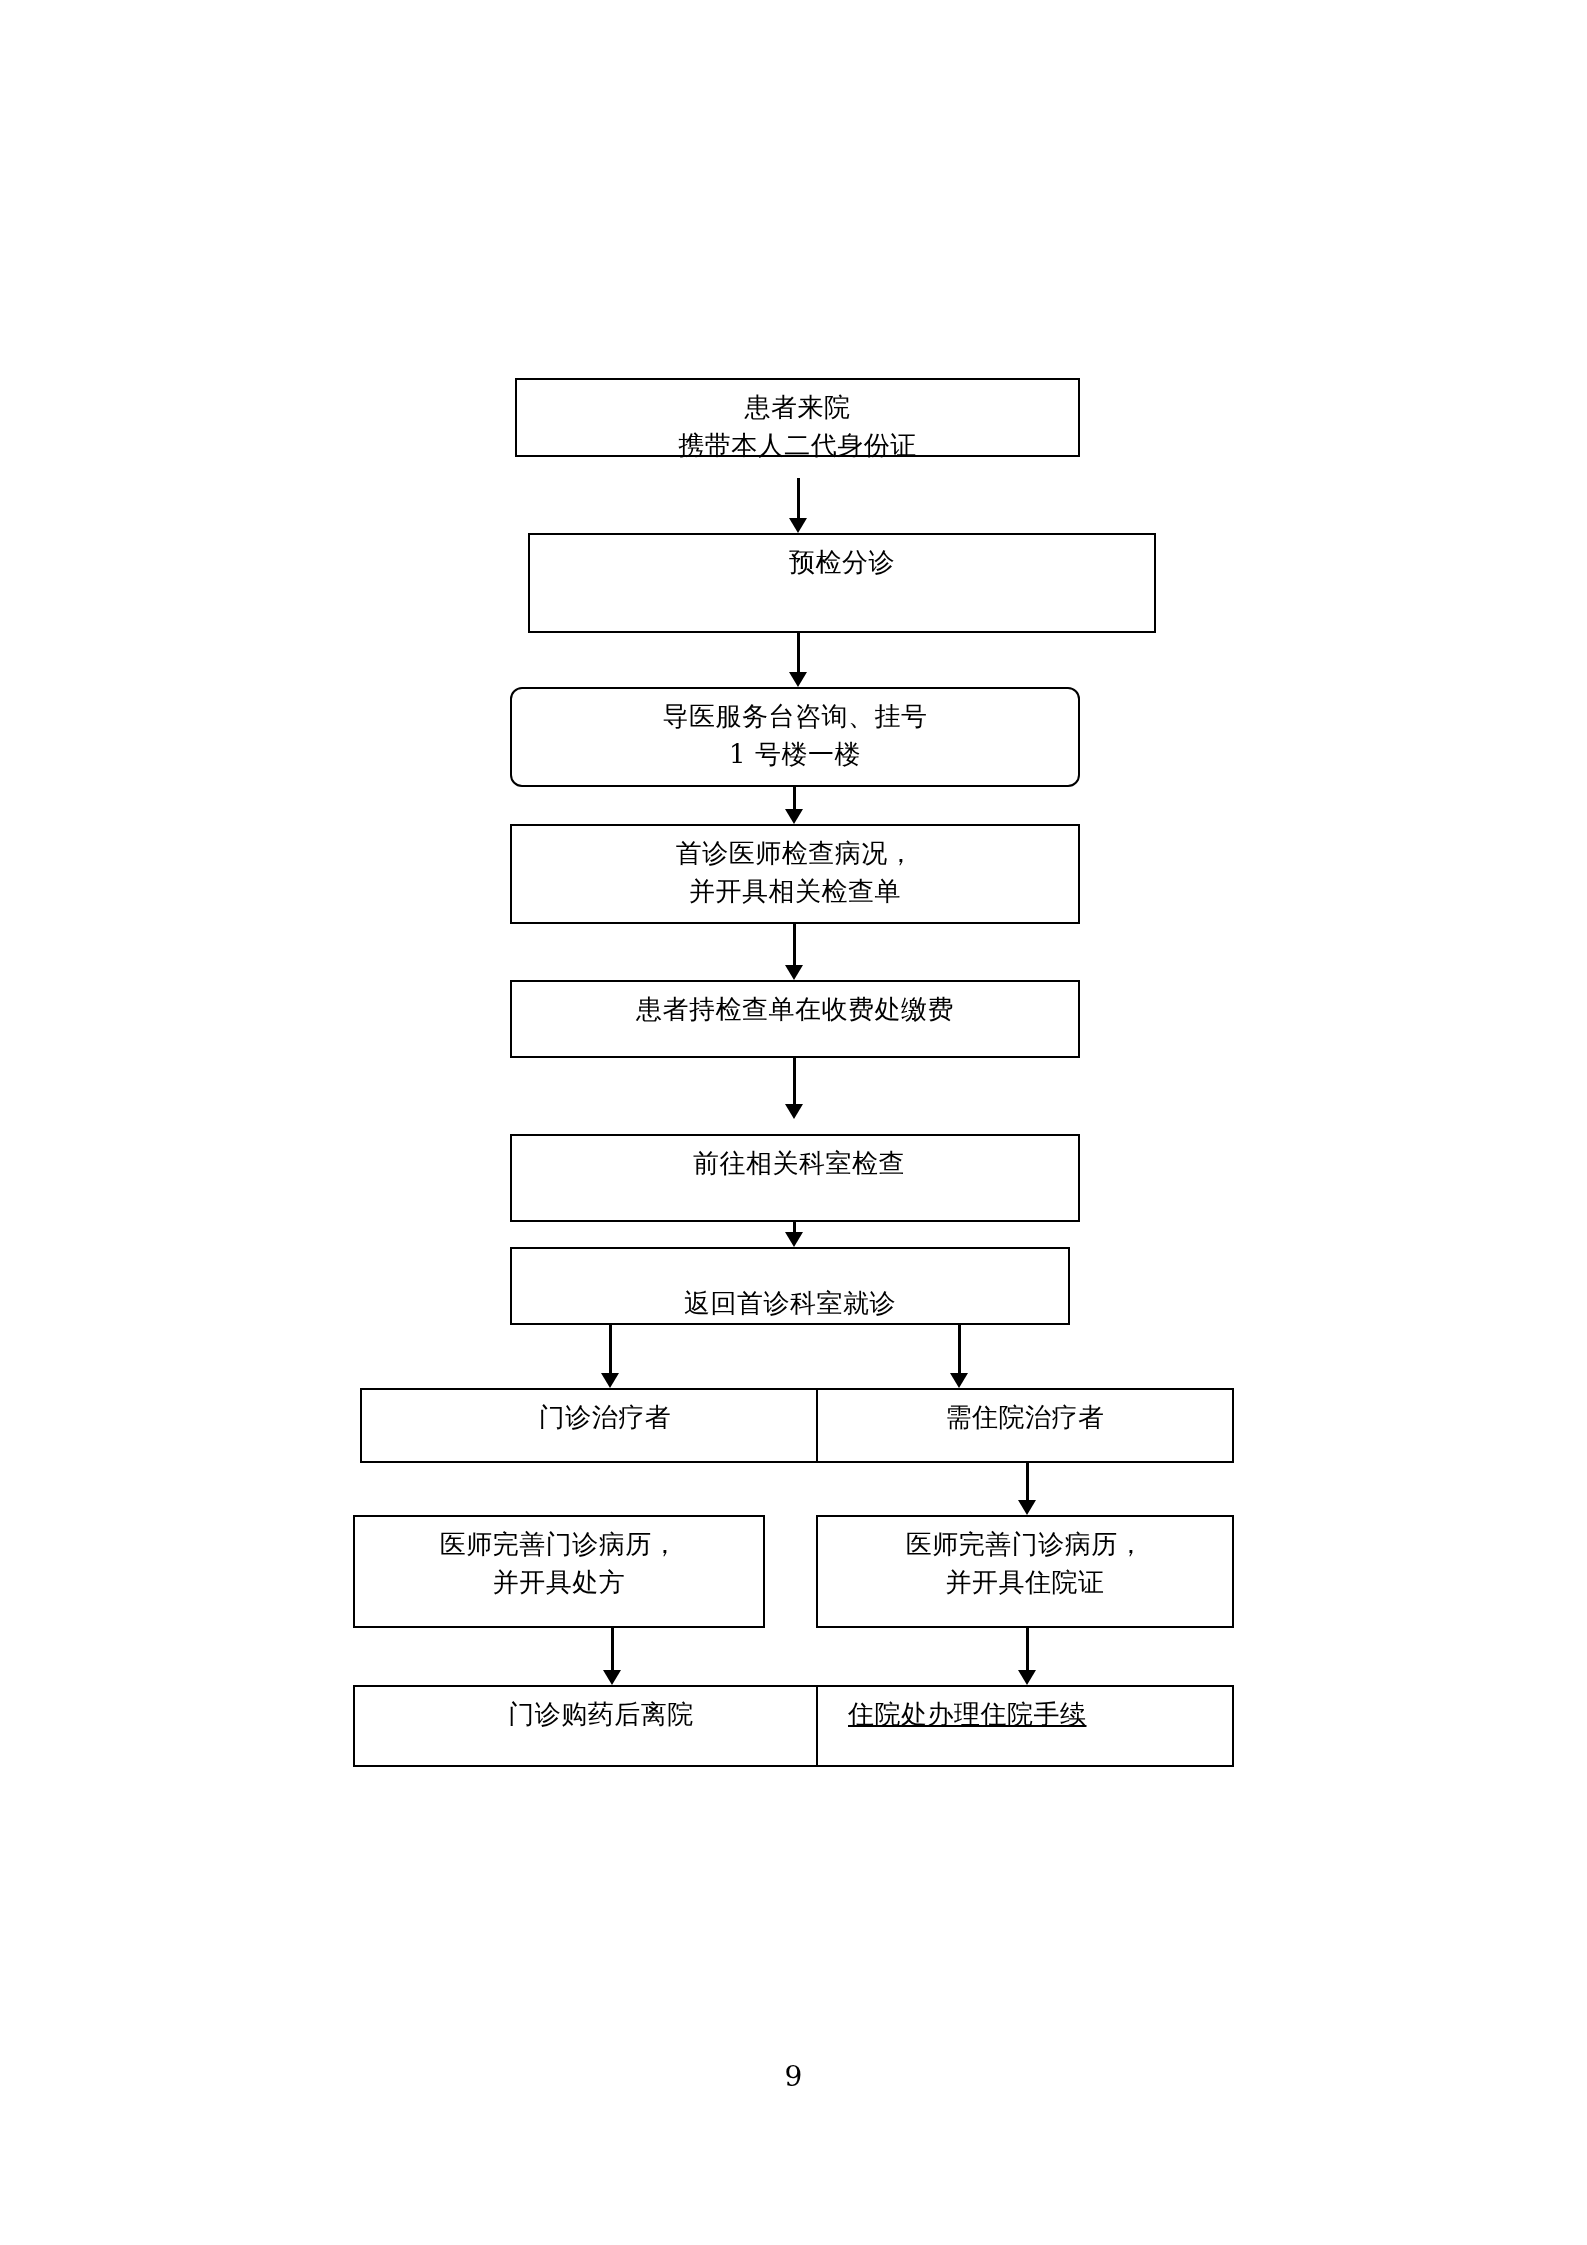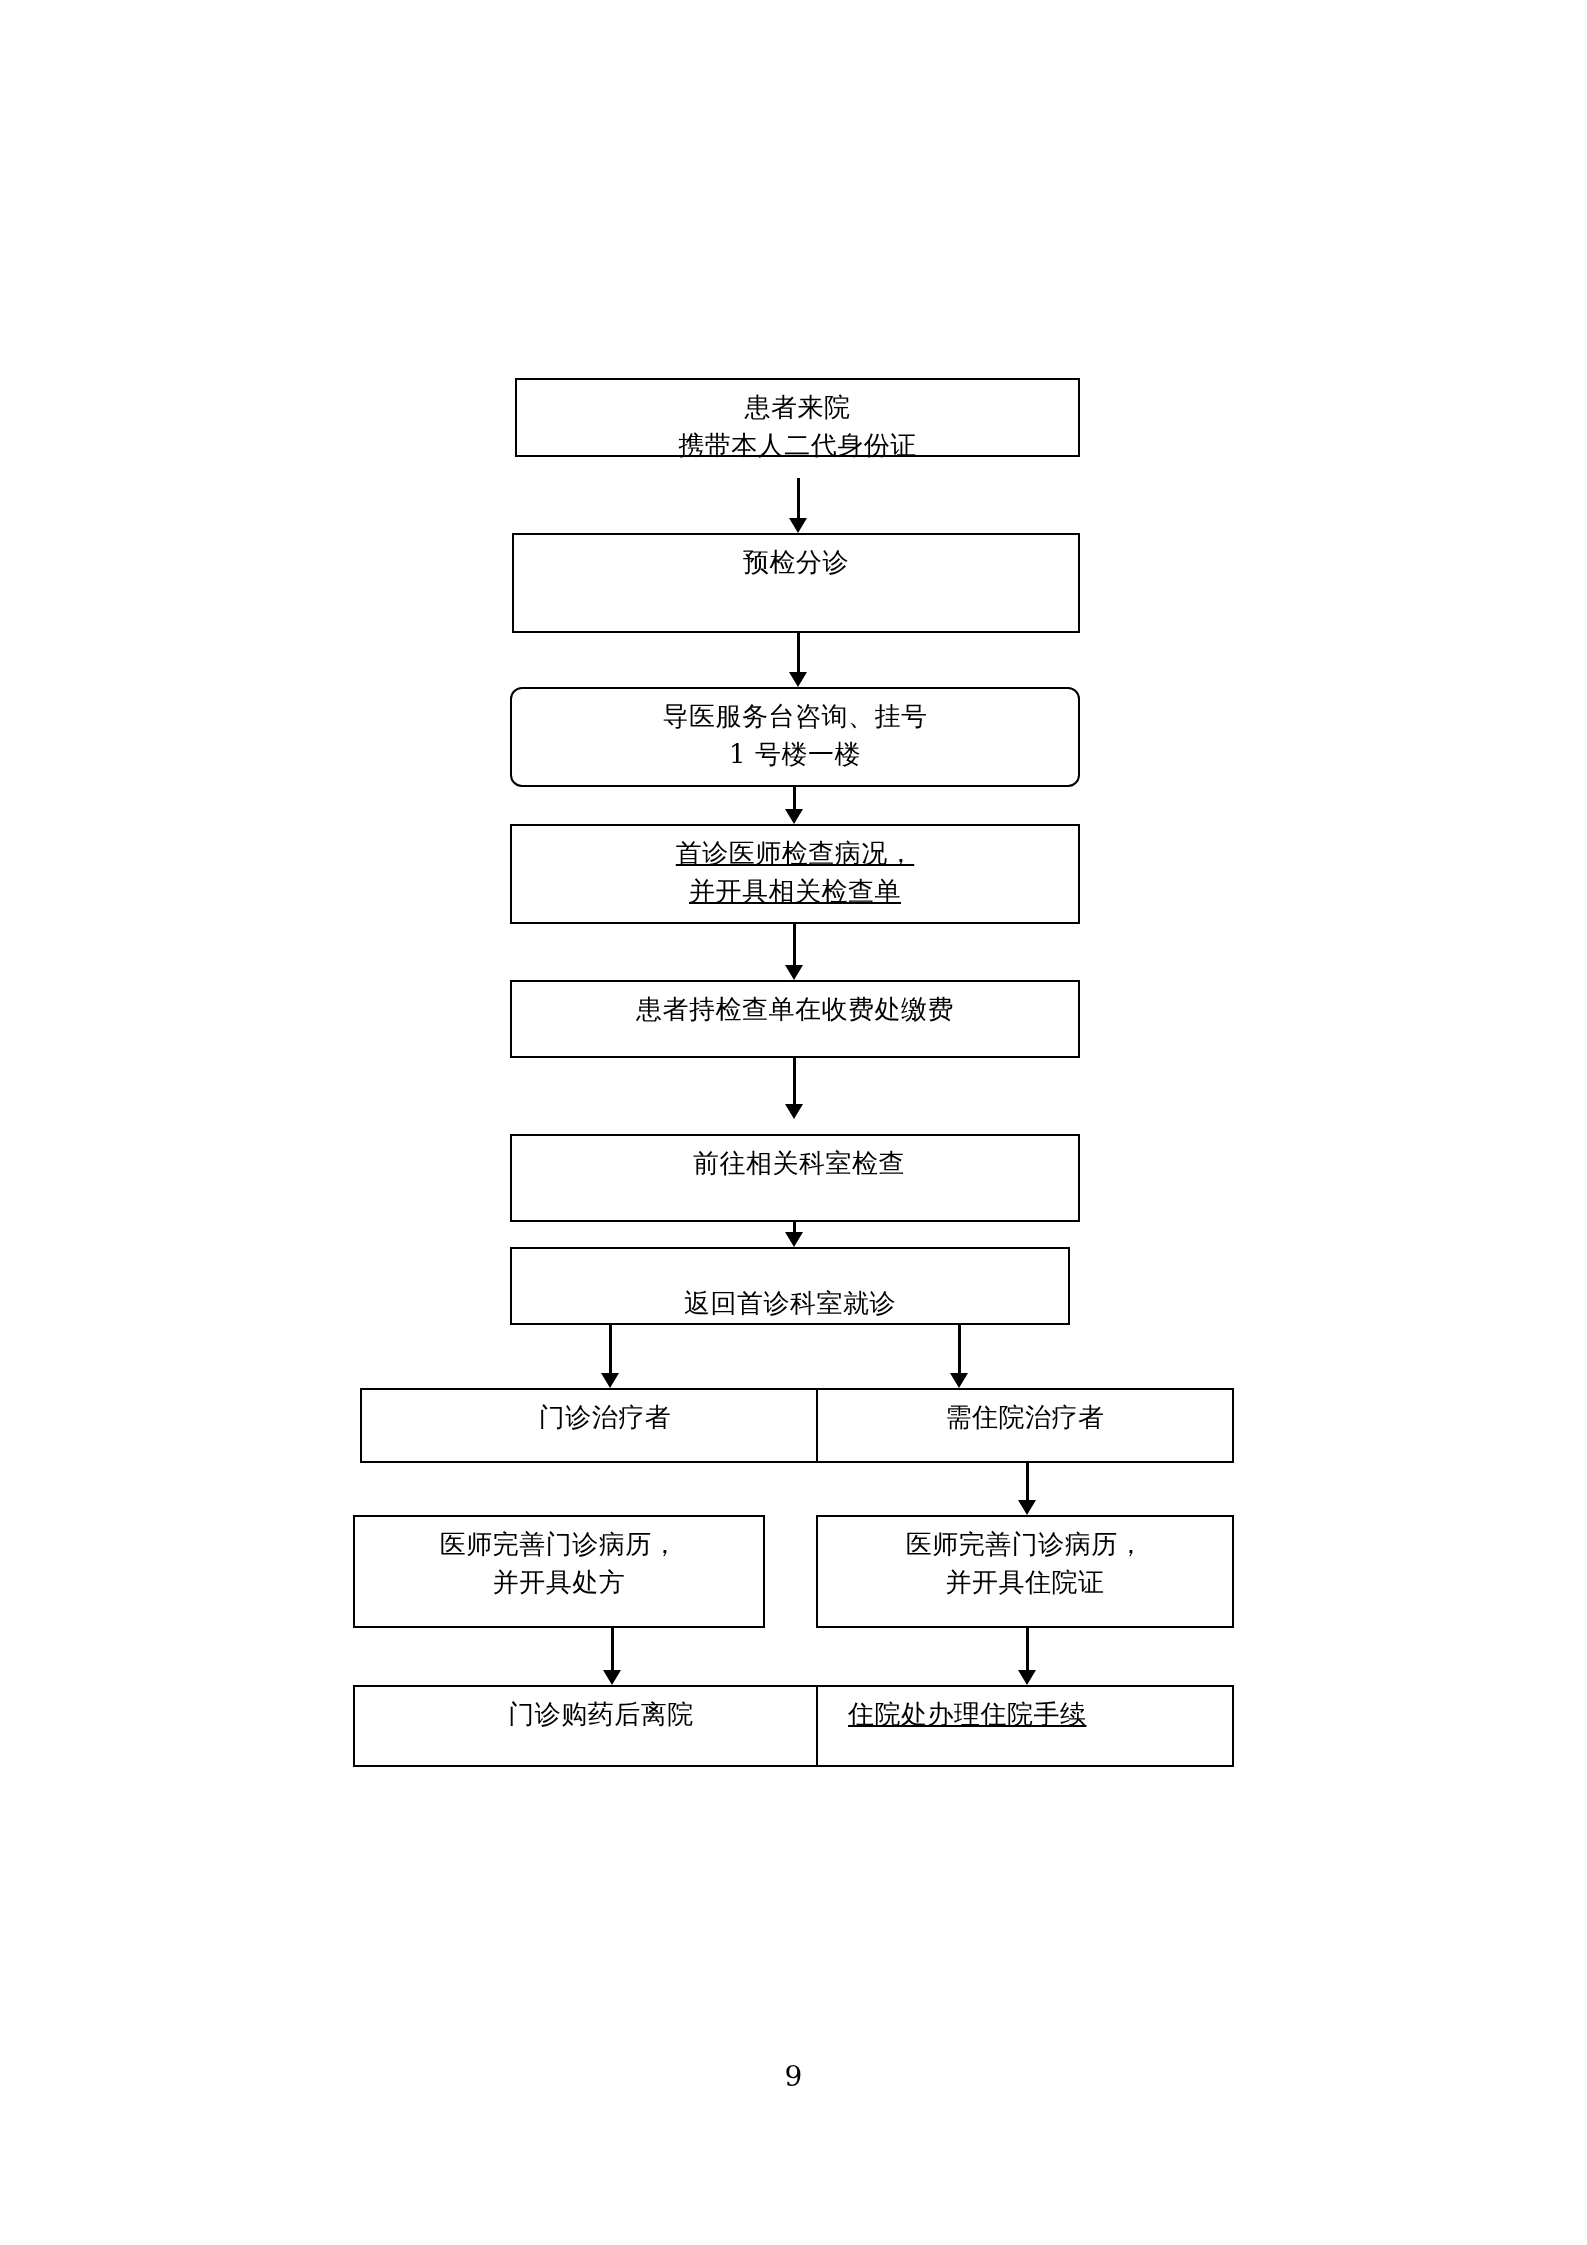--- a/index.html
+++ b/index.html
@@ -143,28 +143,28 @@
         <div class="head" style="top: 42px;"></div>
       </div>
       <div class="connector" style="left: 1026px; top: 1628px;">
         <div class="stem" style="height: 44px;"></div>
         <div class="head" style="top: 42px;"></div>
       </div>
       <div class="flow-box" style="left: 515px; top: 378px; width: 565px; height: 79px;">
         <span class="box-text">患者来院
 携带本人二代身份证</span>
       </div>
-      <div class="flow-box" style="left: 512px; top: 533px; width: 568px; height: 100px;">
+      <div class="flow-box" style="left: 528px; top: 533px; width: 628px; height: 100px;">
         <span class="box-text">预检分诊</span>
       </div>
       <div class="flow-box" style="left: 510px; top: 687px; width: 570px; height: 100px; border-radius: 12px;">
         <span class="box-text">导医服务台咨询、挂号
 1 号楼一楼</span>
       </div>
-      <div class="flow-box" style="left: 510px; top: 824px; width: 570px; height: 100px; text-decoration: underline;">
+      <div class="flow-box" style="left: 510px; top: 824px; width: 570px; height: 100px;">
         <span class="box-text">首诊医师检查病况，
 并开具相关检查单</span>
       </div>
       <div class="flow-box" style="left: 510px; top: 980px; width: 570px; height: 78px;">
         <span class="box-text">患者持检查单在收费处缴费</span>
       </div>
       <div class="flow-box" style="left: 510px; top: 1134px; width: 570px; height: 88px; padding-left: 8px;">
         <span class="box-text">前往相关科室检查</span>
       </div>
       <div class="flow-box" style="left: 510px; top: 1247px; width: 560px; height: 78px; align-items: flex-end;">

